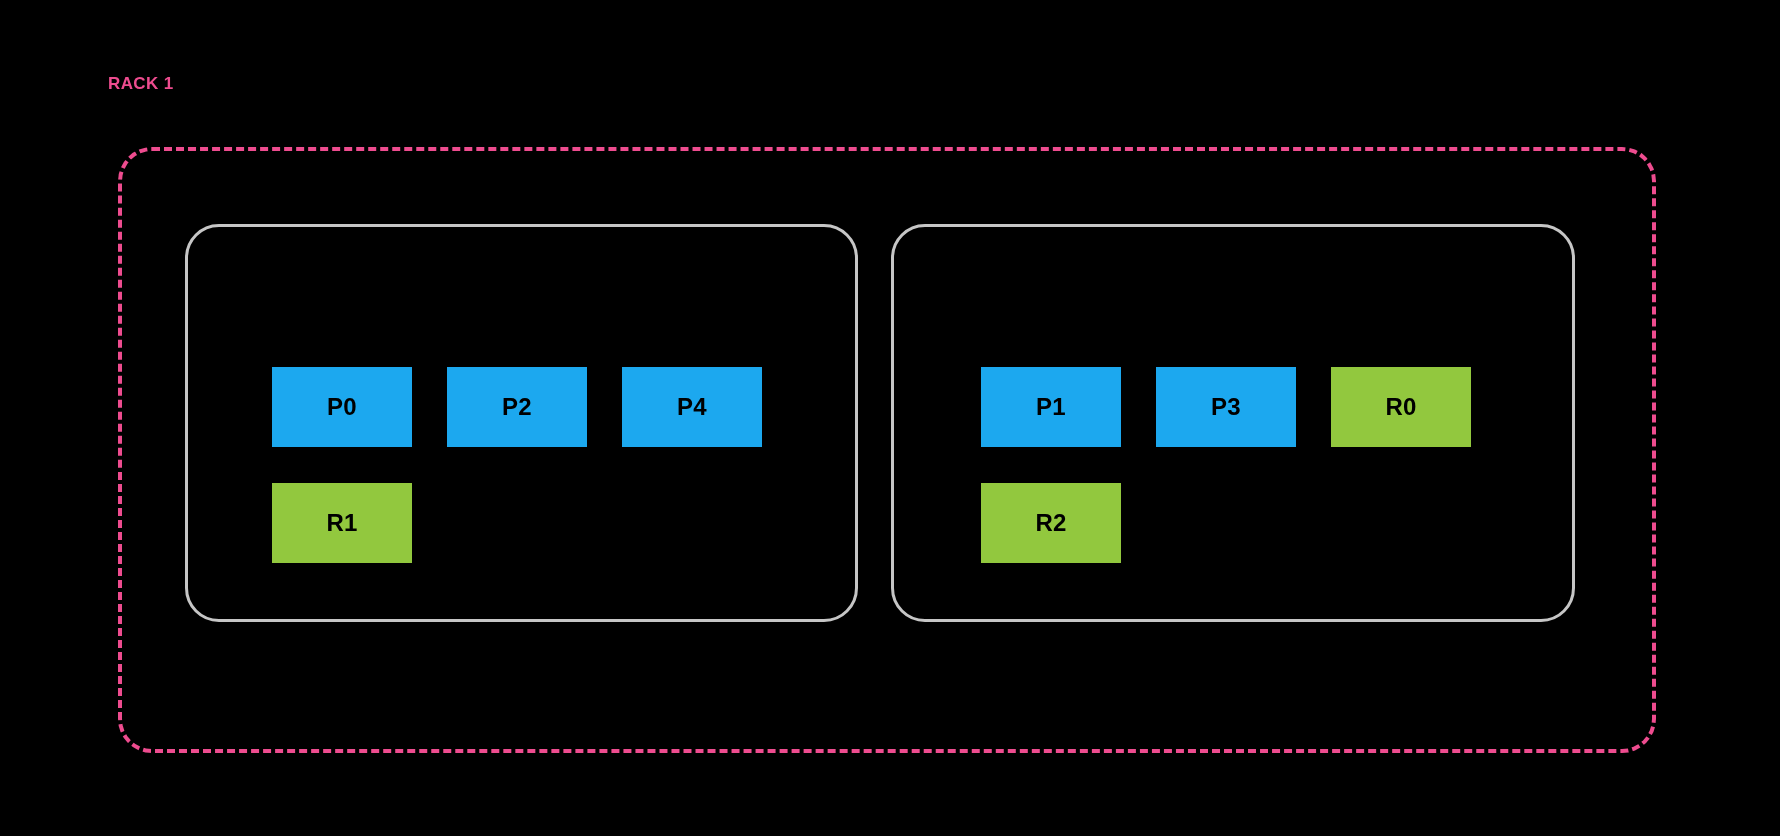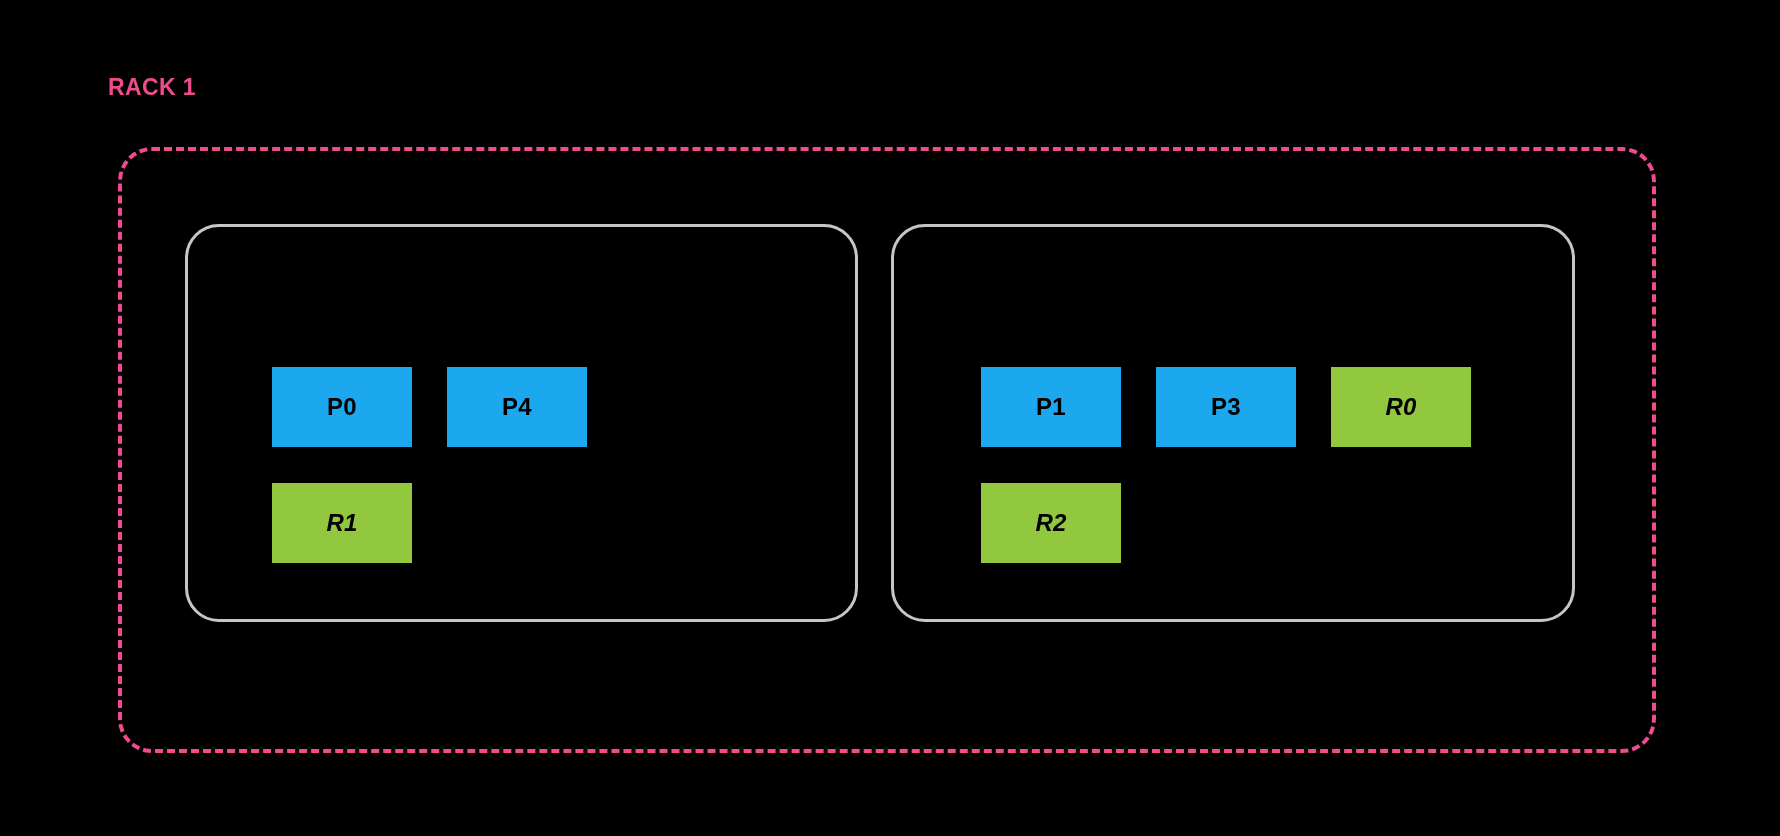--- a/index.html
+++ b/index.html
@@ -15,21 +15,21 @@
     position: relative;
     width: 1780px;
     height: 836px;
     background: #000000;
     overflow: hidden;
   }
   .rack-label {
     position: absolute;
     left: 108px;
     top: 74px;
-    font-size: 23px;
+    font-size: 17px;
     font-weight: bold;
     letter-spacing: 0.4px;
     color: #ee4c8f;
     white-space: nowrap;
   }
   .rack-box {
     position: absolute;
     left: 118px;
     top: 147px;
     width: 1538px;
@@ -66,35 +66,36 @@
     height: 80px;
     display: flex;
     align-items: center;
     justify-content: center;
     font-size: 24px;
     font-weight: bold;
     color: #000000;
     letter-spacing: 0.2px;
   }
   .slot.primary { background: #1ca8ef; }
-  .slot.replica { background: #92c83e; font-style: italic; }
+  .slot.replica { background: #92c83e; }
 </style>
 </head>
 <body>
 
 <div id="canvas">
 
   <div class="rack-label">RACK 1</div>
 
   <div class="rack-box"></div>
 
   <div class="node-box node-1">
 
     <div class="slot-row row-primary">
       <div class="slot primary">P0</div>
+      <div class="slot primary">P2</div>
       <div class="slot primary">P4</div>
     </div>
 
     <div class="slot-row row-replica">
       <div class="slot replica">R1</div>
     </div>
 
   </div>
 
   <div class="node-box node-2">

